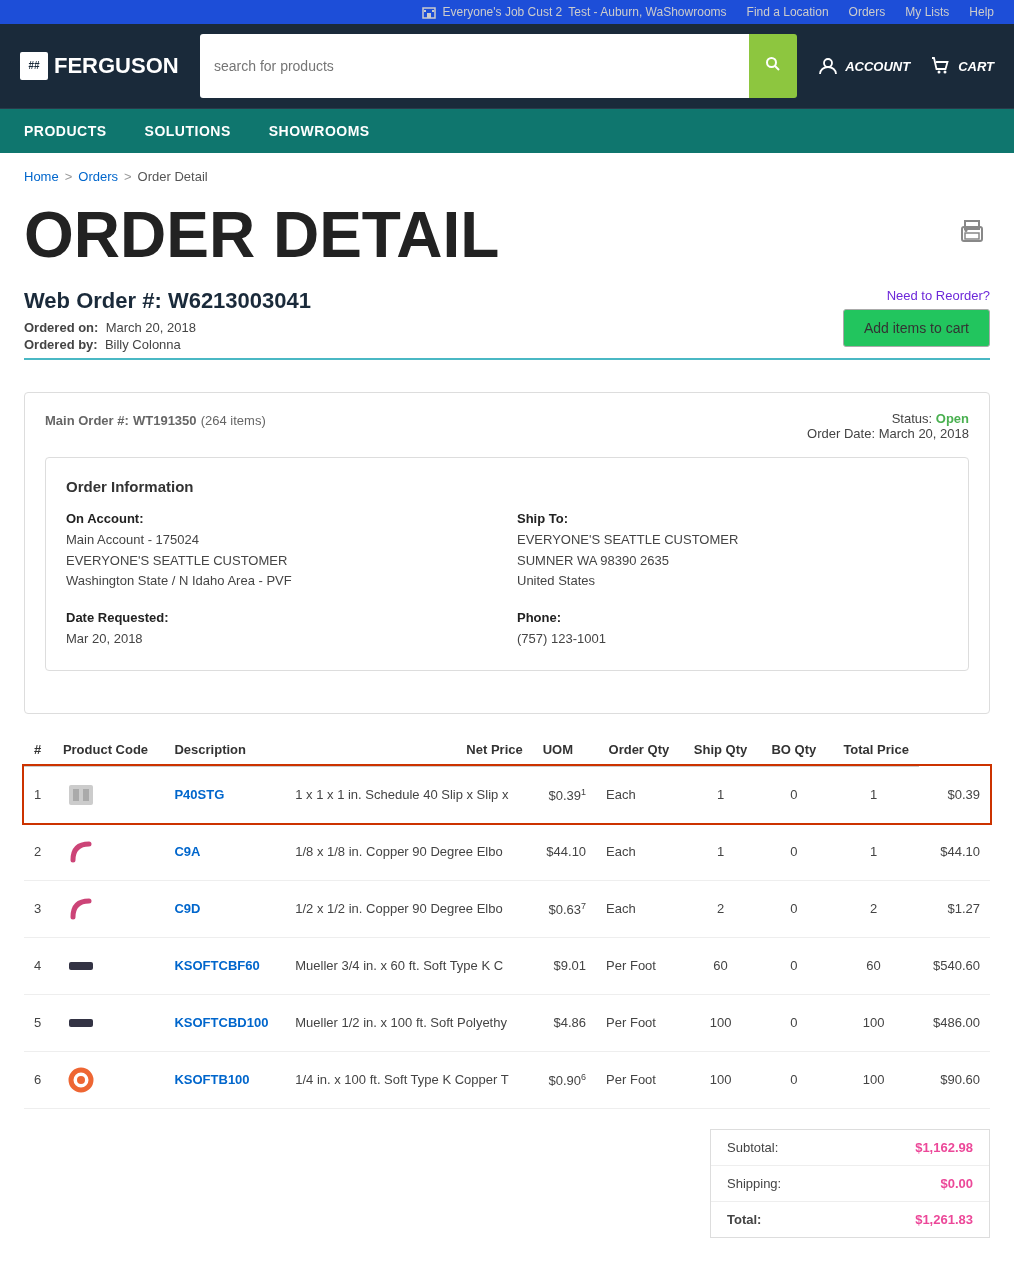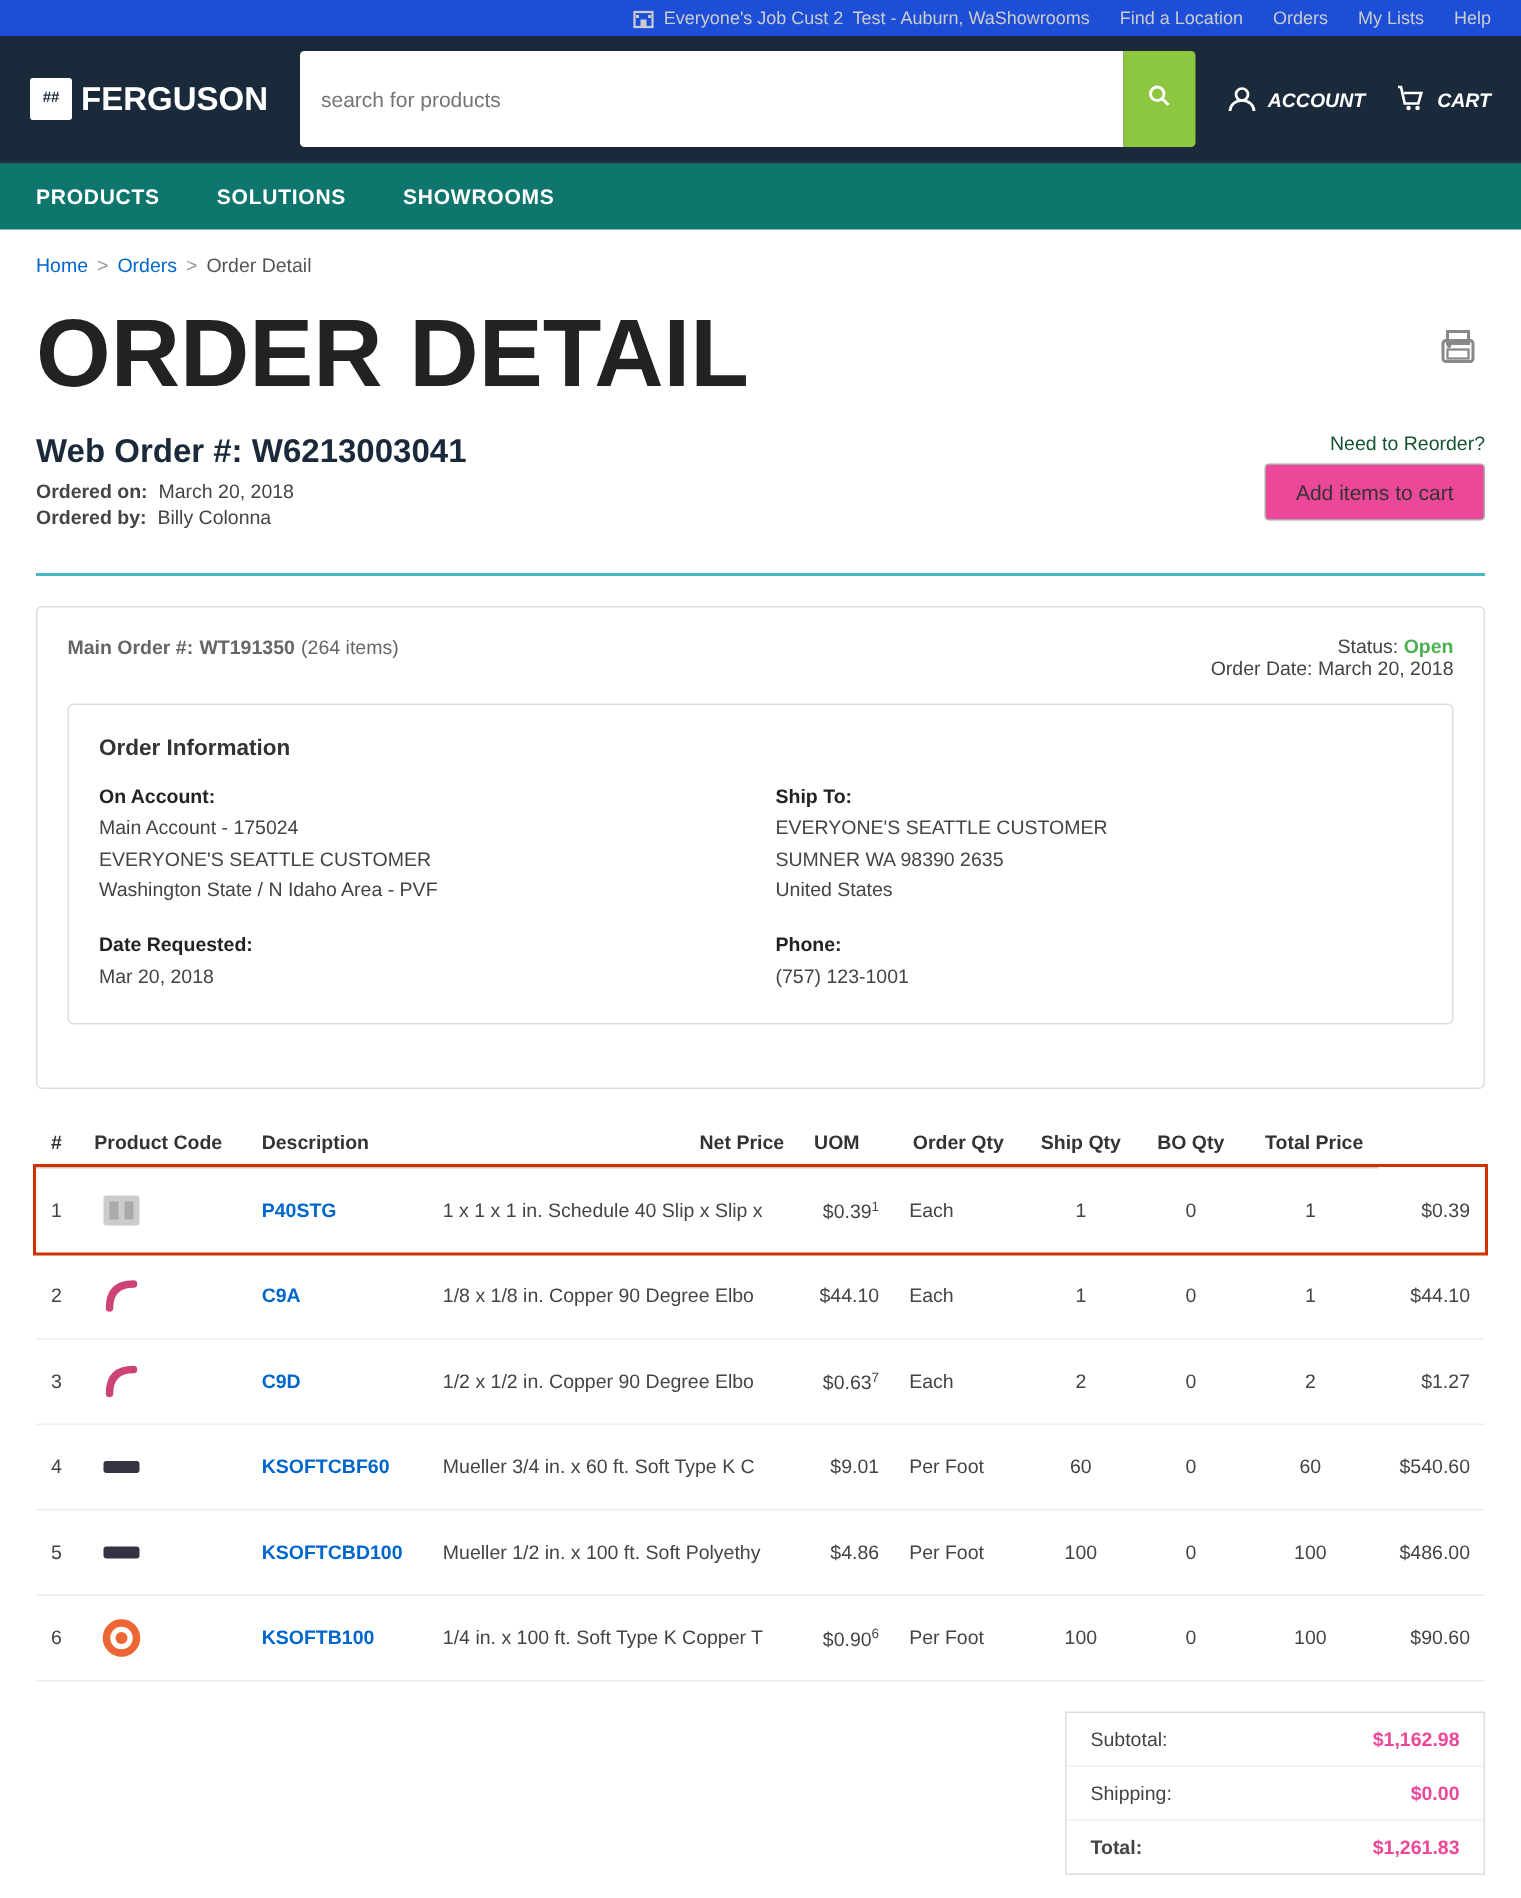--- a/index.html
+++ b/index.html
@@ -129,31 +129,31 @@
       align-items: center;
       justify-content: space-between;
     }
     .print-icon { color: #666; cursor: pointer; }
 
     
     .order-header {
       display: flex;
       justify-content: space-between;
       align-items: flex-start;
-      margin-bottom: 20px;
-      padding-bottom: 28px;
+      margin-bottom: 32px;
+      padding-bottom: 4px;
       border-bottom: 2px solid #4ab8c4;
     }
     .order-header-left h2 { font-size: 22px; font-weight: bold; color: #1a2a3a; margin-bottom: 6px; }
     .order-header-left p { font-size: 13px; color: #444; margin-bottom: 2px; }
     .order-header-left p strong { font-weight: bold; }
     .reorder-section { text-align: right; }
-    .reorder-label { font-size: 13px; margin-bottom: 6px; color: #14532d; }
+    .reorder-label { font-size: 13px; margin-bottom: 6px; color: #6d28d9; }
     .add-to-cart-btn {
-      background: #ec4899;
+      background: #22c55e;
       border: 1px solid #aaa;
       padding: 10px 20px;
       font-size: 14px;
       cursor: pointer;
       border-radius: 3px;
       color: #333;
     }
 
     
     .order-section {

